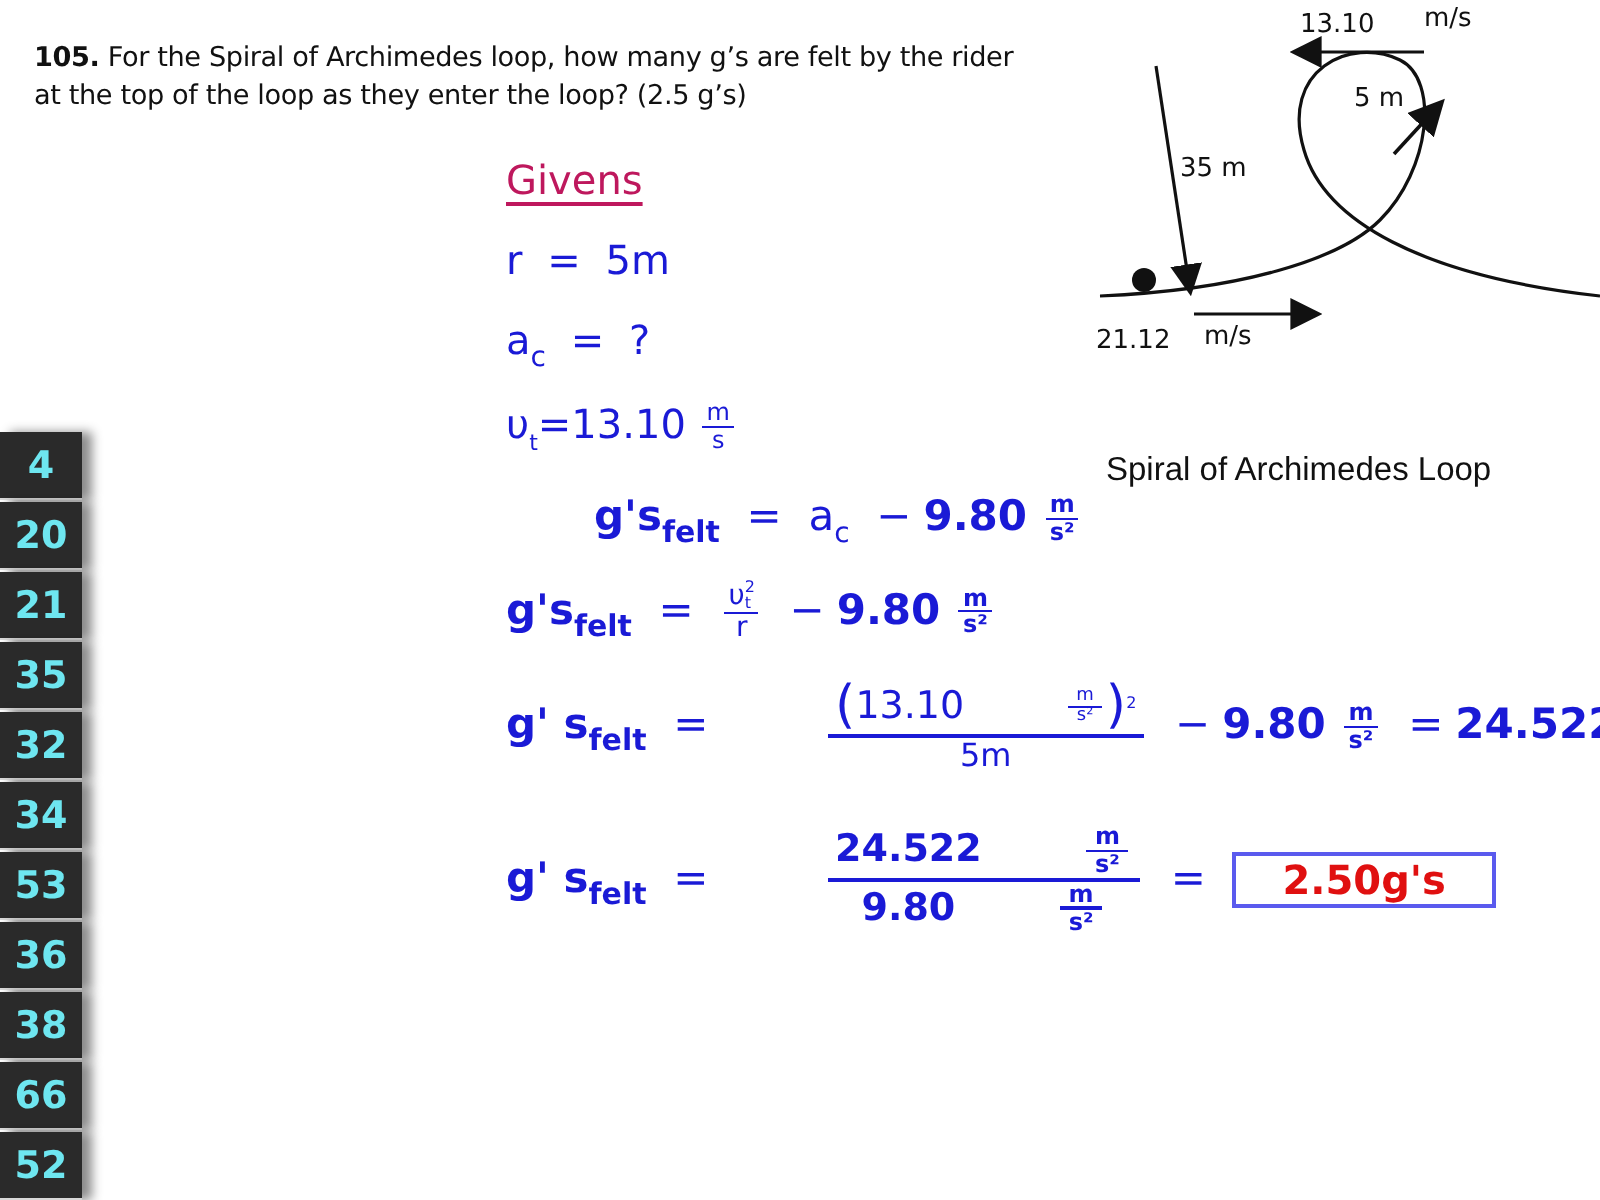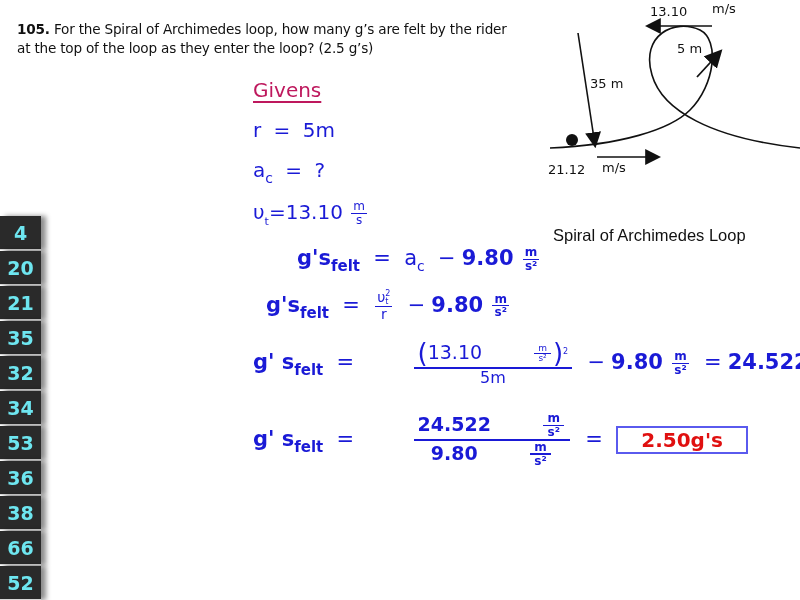--- a/index.html
+++ b/index.html
@@ -31,21 +31,21 @@
       display: inline-flex; flex-direction: column; align-items: center;
       vertical-align: middle; margin: 0 2px;
     }
     .frac .num { border-bottom: 1.5px solid #1a1ad6; padding: 0 2px; line-height: 1.05; }
     .frac .den { line-height: 1.1; padding: 0 2px; }
     .small-frac { font-size: 12px; }
     .tiny-frac { font-size: 9px; }
     .sup { font-size: 8px; vertical-align: 5px; }
     .eq { font-size: 21px; font-weight: bold; }
     .eq1 { left: 253px; top: 246px; margin-left: 44px; }
-    .eq2 { left: 266px; top: 290px; }
+    .eq2 { left: 253px; top: 290px; }
     .eq3 { left: 253px; top: 340px; }
     .eq4 { left: 253px; top: 412px; }
     .gs sub { font-size: 15px; vertical-align: -6px; }
     .op { margin: 0 6px; font-weight: normal; }
     .big-frac .num, .big-frac .den { font-size: 19px; margin-left: 44px; }
     .big-frac .num { border-bottom: 2px solid #1a1ad6; padding: 0 4px; }
     .paren { font-size: 26px; font-weight: normal; vertical-align: middle; }
     .answer-box {
       display: inline-block; border: 2px solid #5a5aee; color: #e01010;
       padding: 0 23px; font-size: 20px; font-weight: bold; vertical-align: middle;

